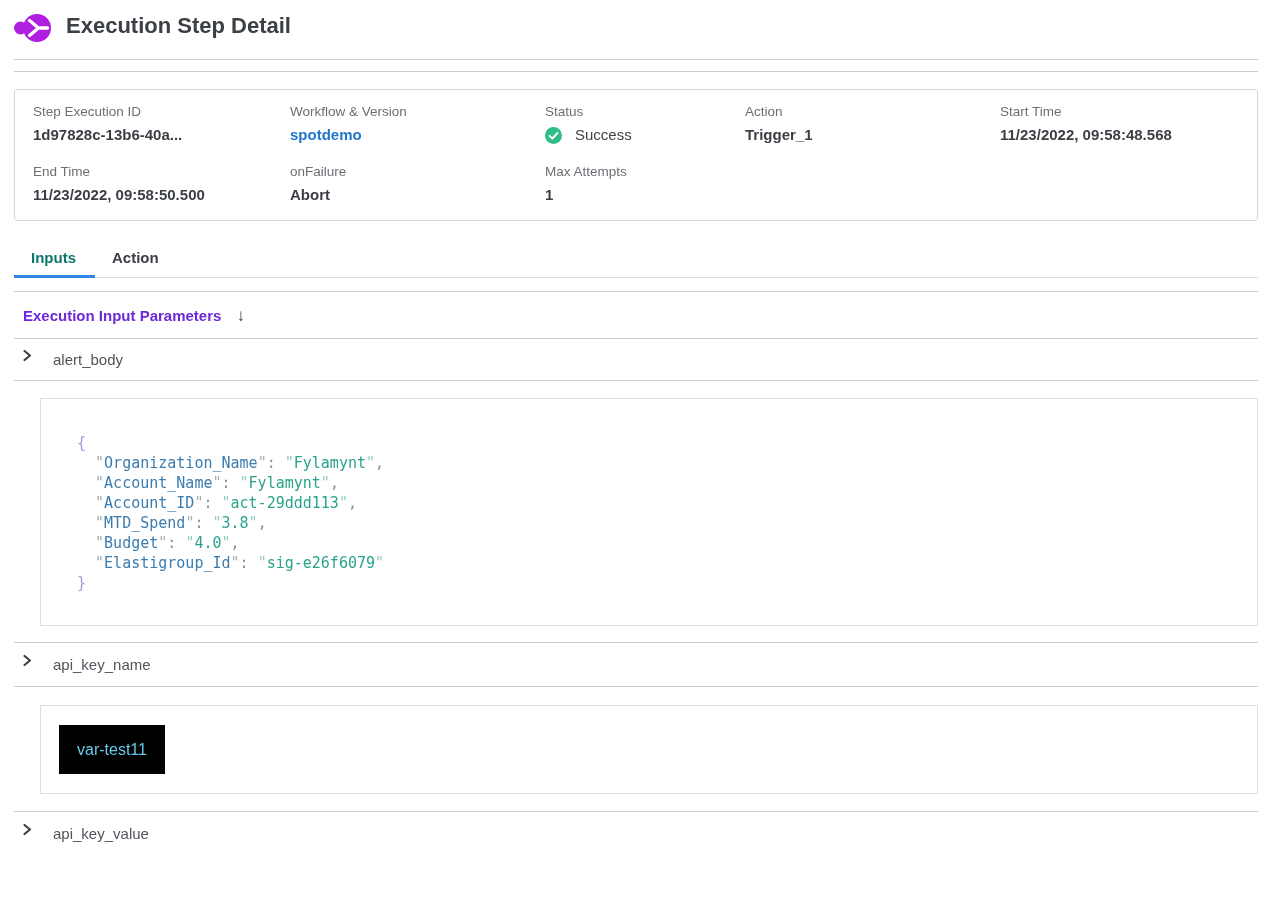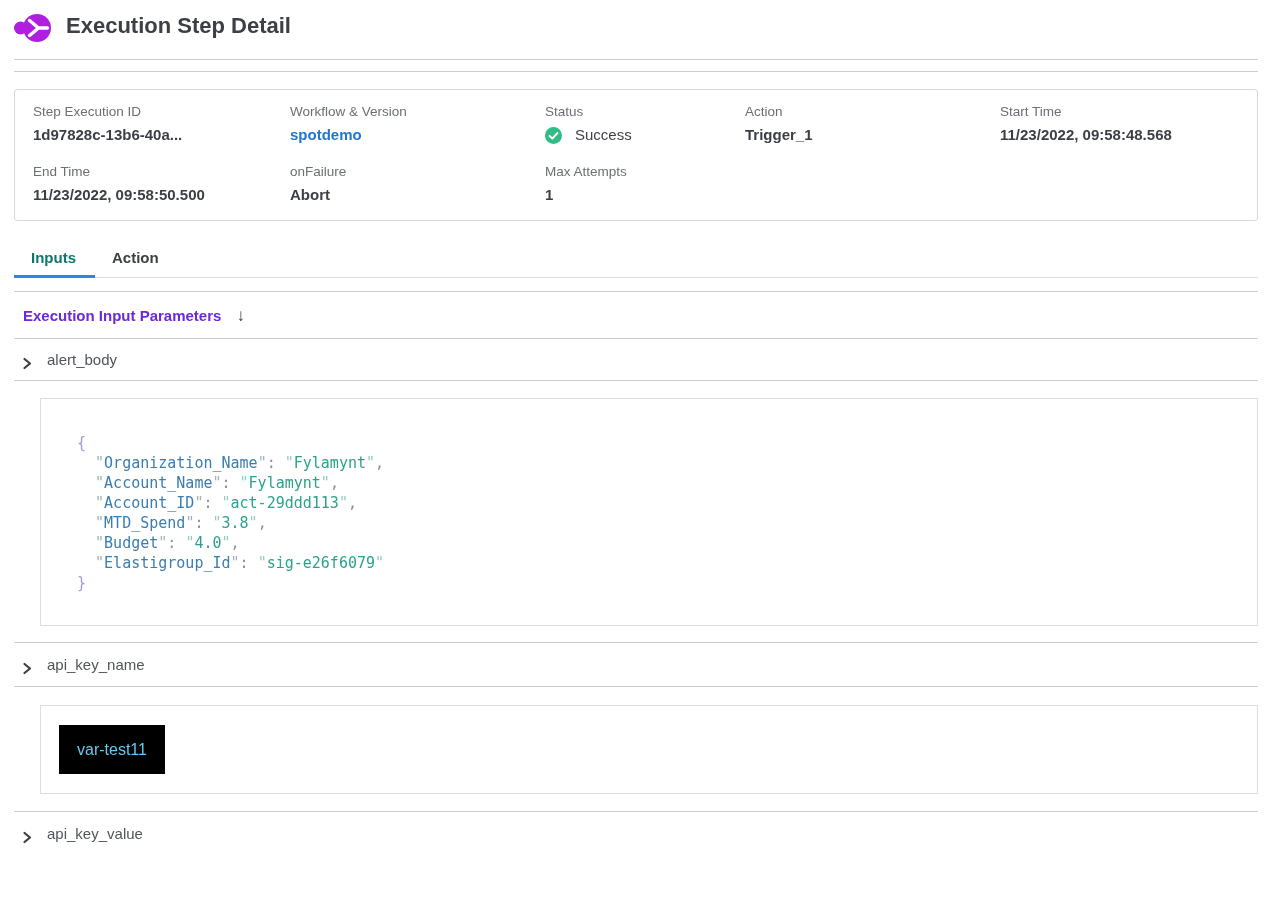--- a/index.html
+++ b/index.html
@@ -42,21 +42,21 @@
   .tab { padding:6px 19px 9px 17px; font-size:15px; font-weight:600; color:#3c4045;
          border-bottom:3px solid transparent; margin-bottom:-1px; cursor:pointer; }
   .tab.active { color:#0f766e; border-bottom-color:#2d87e2; }
   .tabbar-below { margin-top:13px; }
 
   
   .section-header { padding:13px 0 12px 9px; display:flex; align-items:center; }
   .section-title { font-size:15px; font-weight:600; color:#6d28d9; line-height:21px; }
   .dl-arrow { margin-left:15px; font-size:17px; font-weight:700; color:#3c4045; cursor:pointer; line-height:21px; }
 
-  .param-row { display:flex; align-items:flex-end; padding:10px 0 10px 6px; cursor:pointer; }
+  .param-row { display:flex; align-items:flex-start; padding:10px 0 10px 6px; cursor:pointer;gap:6px; }
   .param-row.tall { padding:11px 0 11px 6px; }
   .chev { width:13px; height:13px; display:block; }
   .param-name { margin-left:14px; font-size:15px; color:#51555b; line-height:21px; }
 
   
   .code-box { margin:17px 0 16px 26px; border:1px solid #dcdee0;
               padding:34px 20px 32px 36px; background:#ffffff; }
   .code-line { font-family:"DejaVu Sans Mono", monospace; font-size:15px; line-height:20px; white-space:pre; }
   .tk-br { color:#9d9dd8; }
   .tk-kq { color:#a6afb6; }

